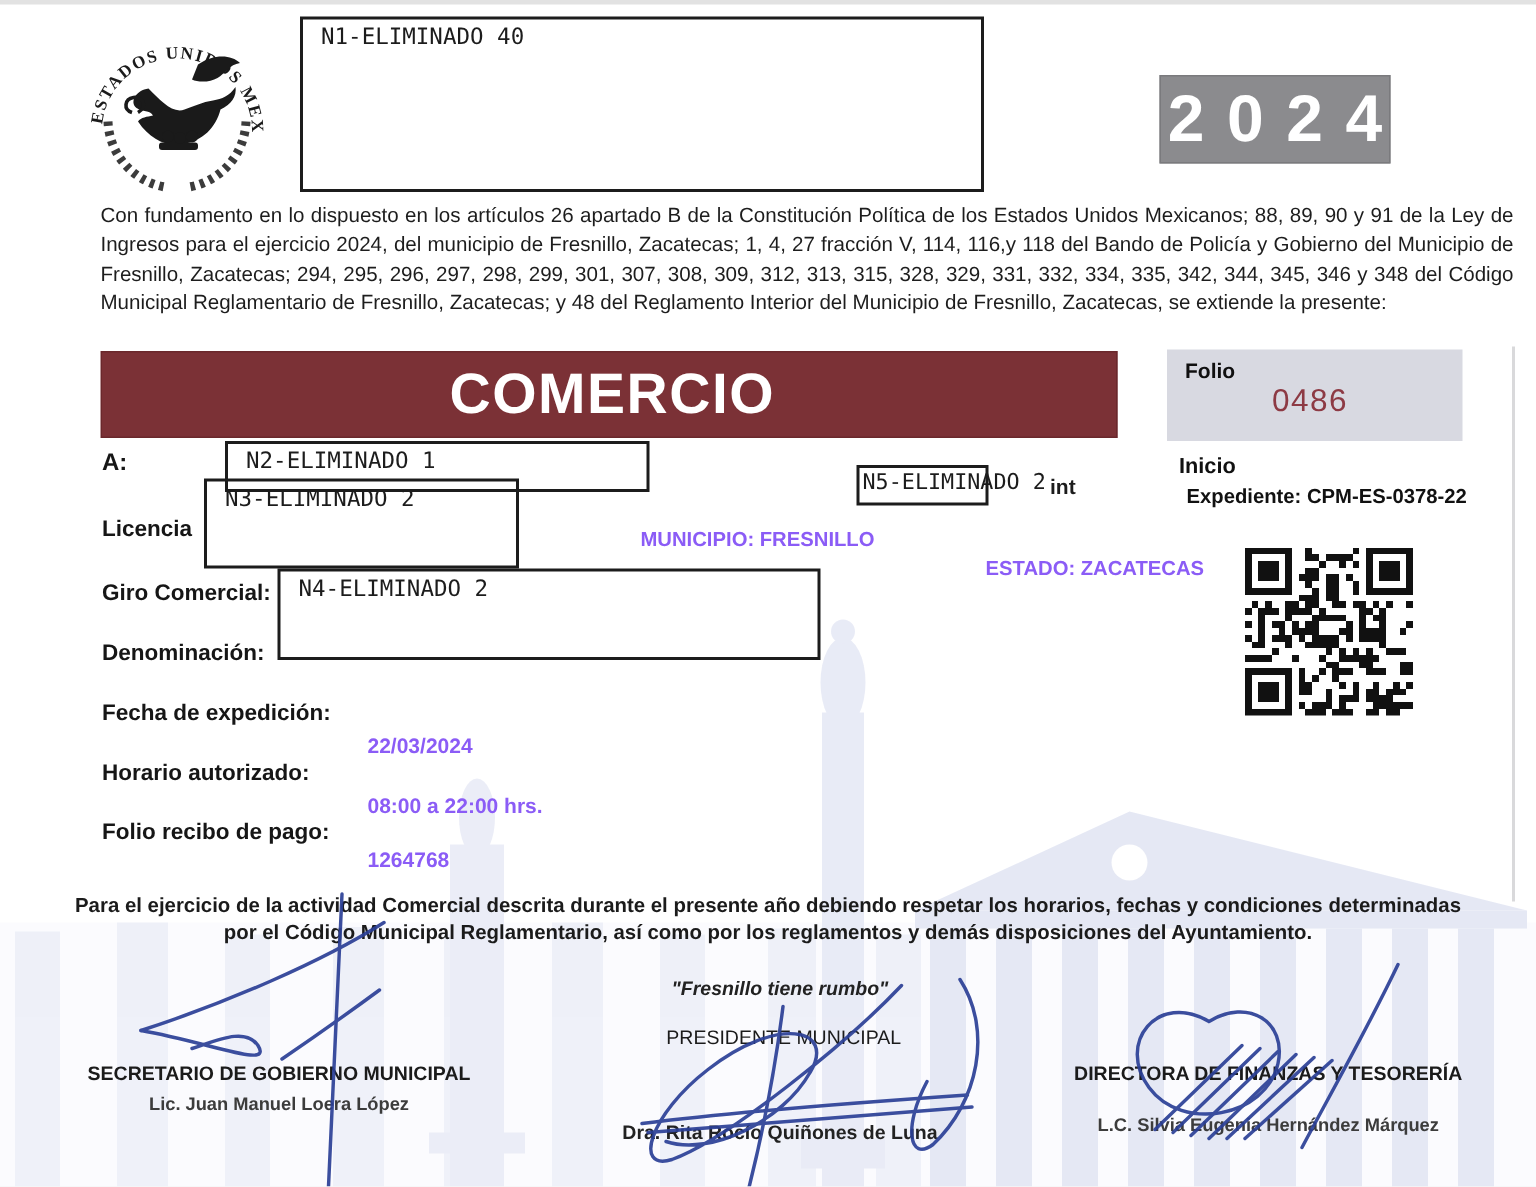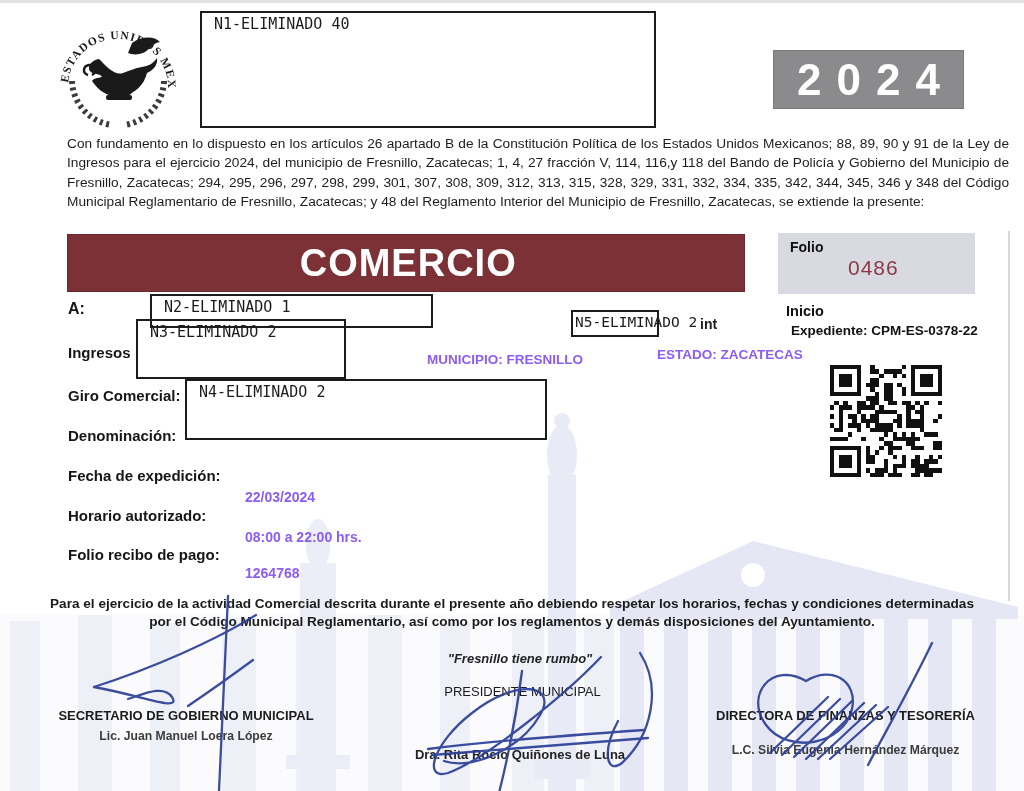--- a/index.html
+++ b/index.html
@@ -19,21 +19,21 @@
   }
   .n1 { left:200px; top:8px;  width:456px; height:117px; }
   .n2 { left:150px; top:291px; width:283px; height:34px; }
   .n3 { left:136px; top:316px; width:210px; height:60px; }
   .n4 { left:185px; top:376px; width:362px; height:61px; }
   .n5 { left:571px; top:307px; width:88px;  height:27px; border-width:2px; }
   .n5-text { left:575px; top:311px; font-family:"DejaVu Sans Mono", monospace; font-size:14.5px; color:#1c1c1c; white-space:nowrap; z-index:4; }
   .n5-int { left:700px; top:313px; font-size:14px; font-weight:bold; color:#1c1c1c; z-index:4; }
 
   .year-badge {
-    left:773px; top:47px; width:191px; height:59px;
+    left:773px; top:47px; width:154px; height:59px;
     background:#8b8b8e; border:1px solid #7a7a7d;
     color:#ffffff; font-weight:bold; font-size:44px;
     letter-spacing:15px; text-indent:15px;
     display:flex; align-items:center; justify-content:center;
   }
 
   .legal {
     left:67px; top:131px; width:942px;
     font-size:13.7px; line-height:19.4px; color:#1d1d1d;
     text-align:justify;
@@ -172,23 +172,23 @@
   <div class="abs redact-box n3" style="z-index:2">
     <span>N3-ELIMINADO 2</span>
   </div>
   <div class="abs redact-box n5" style="z-index:2"></div>
   <div class="abs n5-text">N5-ELIMINADO 2</div>
   <div class="abs n5-int">int</div>
 
   <div class="abs inicio-lbl" style="z-index:2">Inicio</div>
   <div class="abs expediente" style="z-index:2">Expediente: CPM-ES-0378-22</div>
 
-  <div class="abs lbl" style="left:68px;top:341px;z-index:2">Ingresos</div>
+  <div class="abs lbl" style="left:68px;top:341px;z-index:2">Licencia</div>
   <div class="abs val-bold" style="left:427px;top:349px;font-size:13.5px;z-index:2">MUNICIPIO: FRESNILLO</div>
-  <div class="abs val-bold" style="left:657px;top:344px;font-size:13.5px;z-index:2">ESTADO: ZACATECAS</div>
+  <div class="abs val-bold" style="left:657px;top:368px;font-size:13.5px;z-index:2">ESTADO: ZACATECAS</div>
 
   <div class="abs lbl" style="left:68px;top:384px;z-index:2">Giro Comercial:</div>
   <div class="abs redact-box n4" style="z-index:3">
     <span>N4-ELIMINADO 2</span>
   </div>
   <div class="abs lbl" style="left:68px;top:424px;z-index:2">Denominación:</div>
 
   <svg class="abs qr" id="qr" viewBox="0 0 25 25" style="z-index:2" shape-rendering="crispEdges">
       <rect x="0" y="0" width="25" height="25" fill="#ffffff"></rect>
       <rect x="9" y="0" width="1" height="1" fill="#111"></rect>

